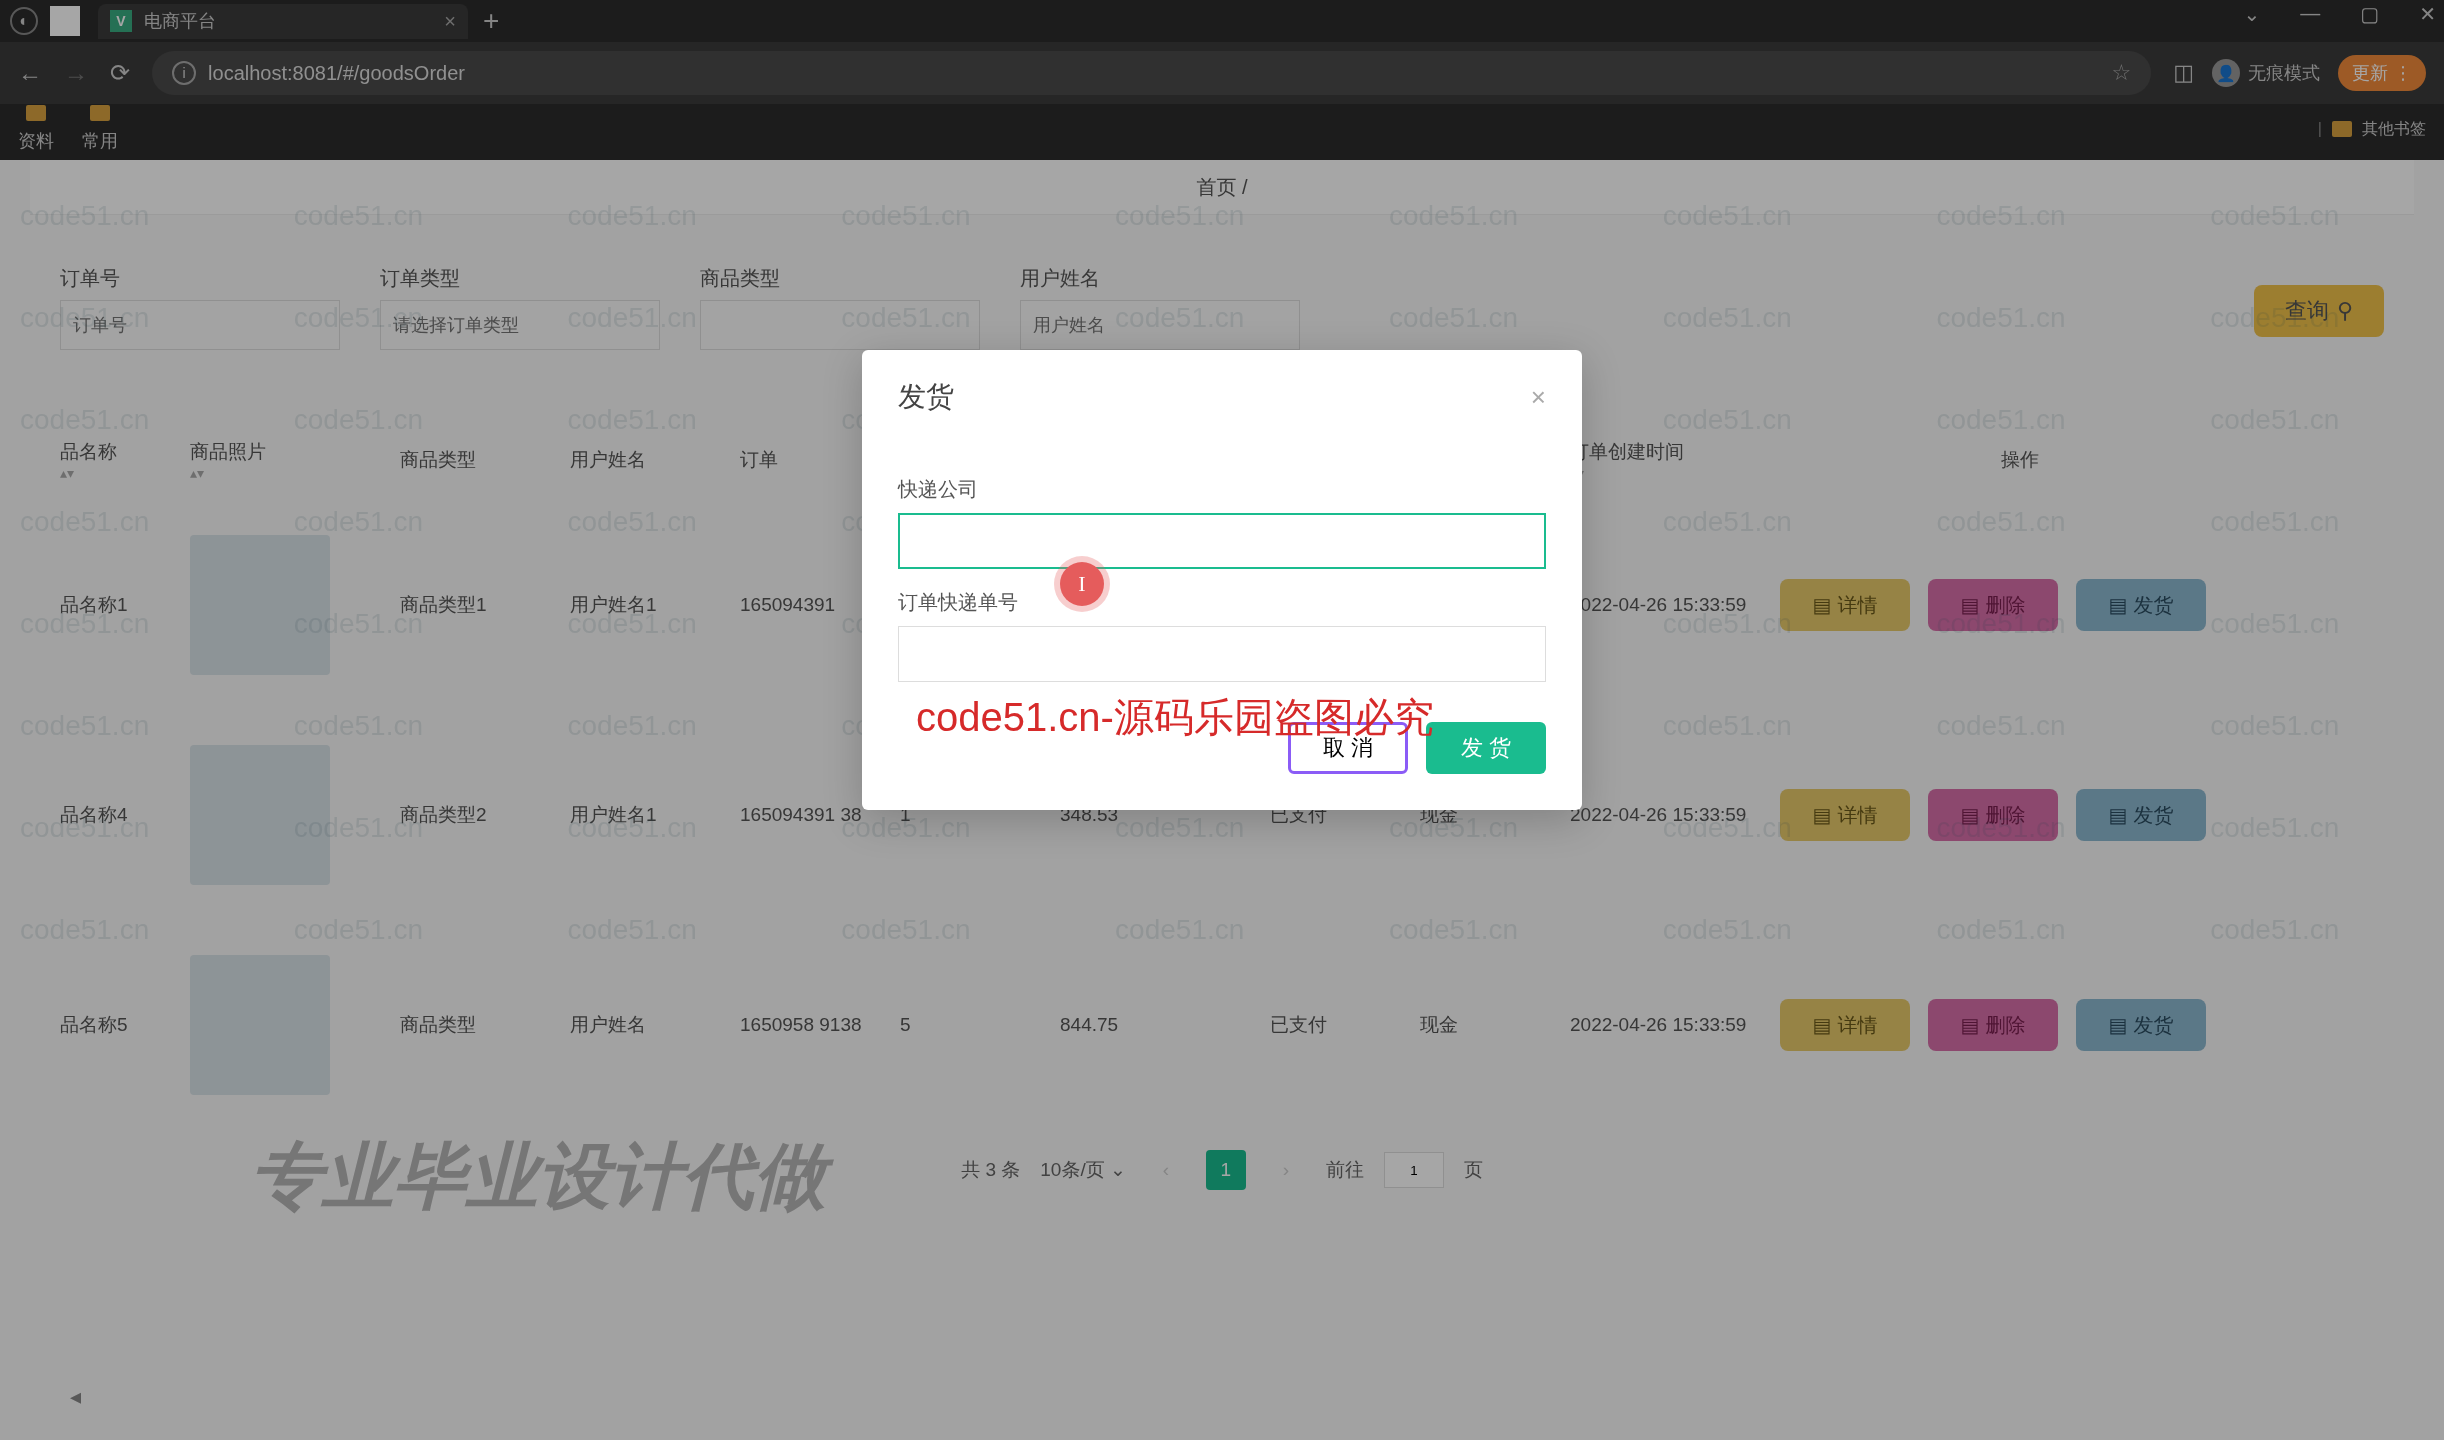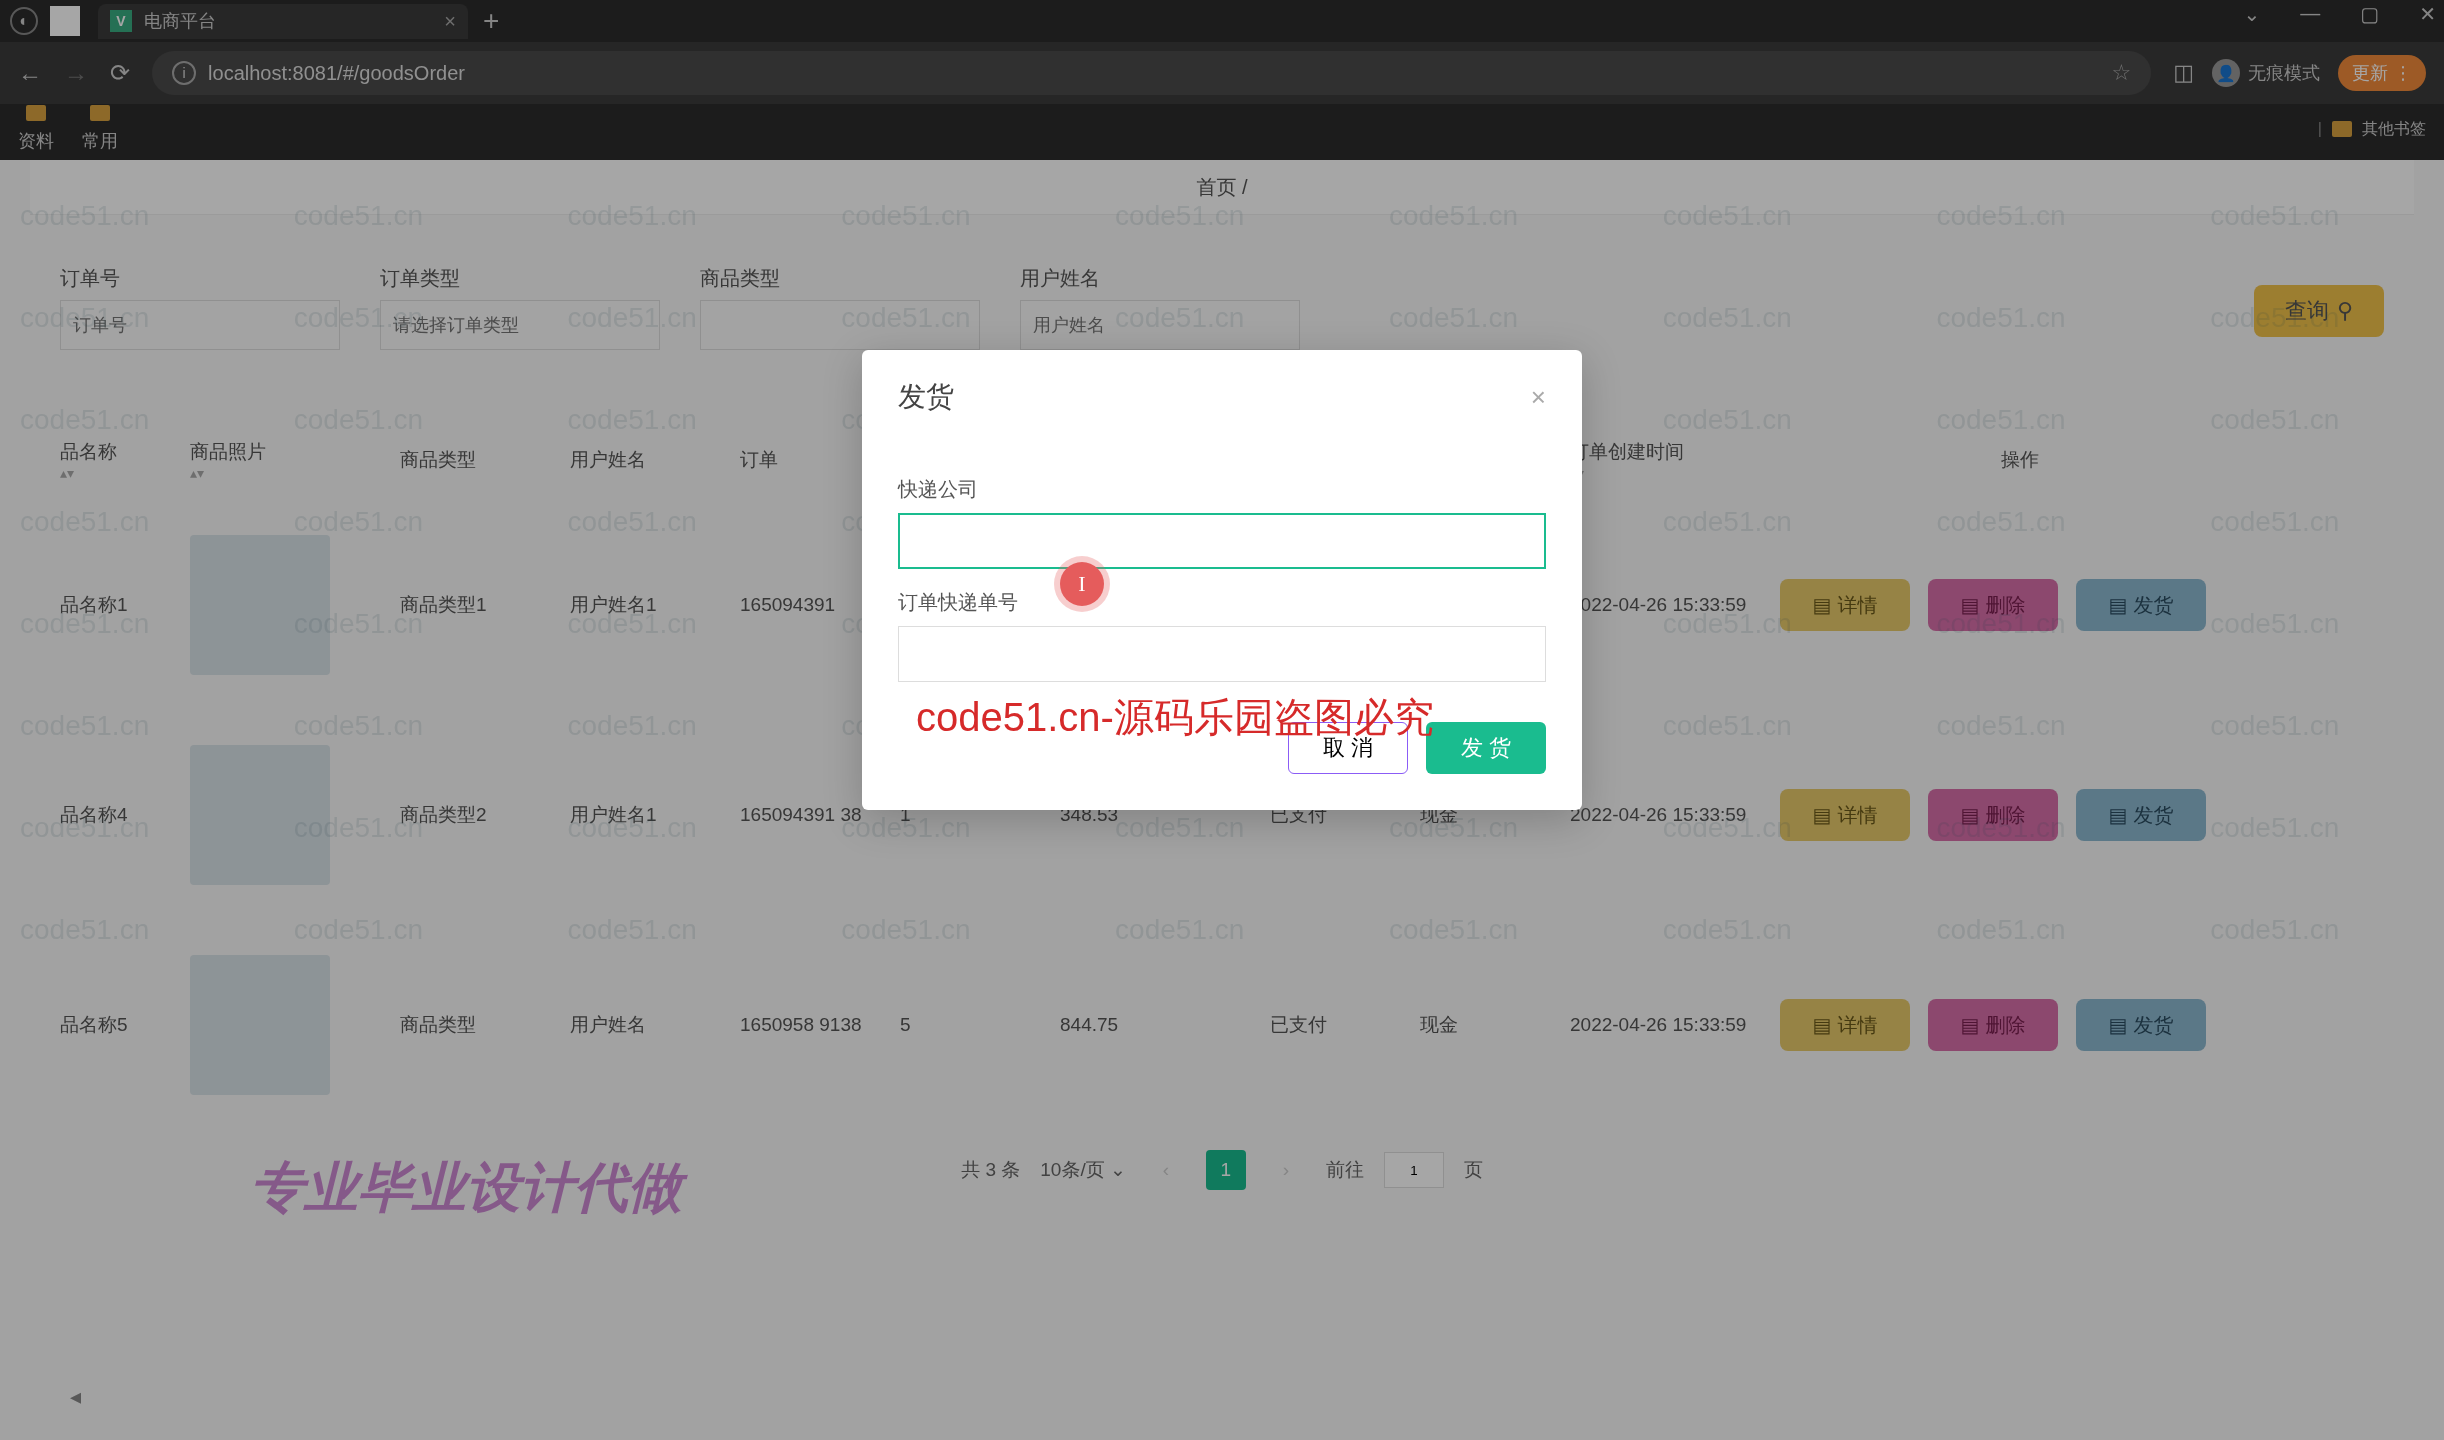--- a/index.html
+++ b/index.html
@@ -60,30 +60,30 @@
 .modal-overlay { position: absolute; inset: 0; background: rgba(0,0,0,0.35); display: flex; align-items: flex-start; justify-content: center; z-index: 500; }
 .modal { background: #fff; width: 720px; margin-top: 350px; border-radius: 6px; box-shadow: 0 10px 40px rgba(0,0,0,0.2); padding: 0; }
 .modal-head { display: flex; align-items: center; padding: 28px 36px 20px; }
 .modal-title { font-size: 28px; color: #444; }
 .modal-close { margin-left: auto; font-size: 26px; color: #aaa; cursor: pointer; }
 .modal-body { padding: 20px 36px 10px; }
 .modal-body .fld-label { font-size: 20px; color: #555; margin-bottom: 10px; margin-top: 20px; display: block; }
 .modal-body input { width: 100%; height: 56px; border: 2px solid #1abc8f; padding: 0 14px; font-size: 20px; outline: none; }
 .modal-body input.normal { border: 1px solid #ddd; }
 .modal-foot { display: flex; justify-content: flex-end; gap: 18px; padding: 30px 36px 36px; }
-.modal-foot button { height: 52px; width: 120px; border-radius: 6px; font-size: 22px; border: 1px solid #8b5cf6; background: #fff; }
+.modal-foot button { height: 52px; width: 120px; border-radius: 6px; font-size: 22px; border: 3px solid #8b5cf6; background: #fff; }
 .modal-foot .primary { background: #1abc8f; color: #fff; border: none; }
 
 .cursor-marker { position: absolute; top: 562px; left: 1060px; width: 44px; height: 44px; border-radius: 50%; background: #e55c5c; display: flex; align-items: center; justify-content: center; color: #fff; font-family: serif; font-size: 22px; z-index: 600; box-shadow: 0 0 0 6px rgba(229,92,92,0.3); }
 
 
 .watermark-layer { position: absolute; inset: 0; z-index: 300; pointer-events: none; overflow: hidden; border-radius: 30px; }
 .wm-grid { display: grid; grid-template-columns: repeat(9, 1fr); gap: 70px 60px; padding: 40px 20px; opacity: 0.12; font-size: 28px; color: #2a5a6a; font-weight: 500; }
 .wm-red { position: absolute; top: 690px; left: 916px; font-size: 40px; color: #d62a2a; font-weight: 500; z-index: 550; }
-.wm-bottom { position: absolute; bottom: 215px; left: 250px; font-size: 54px; color: #a21caf; font-style: italic; font-weight: bold; opacity: 0.5; }
+.wm-bottom { position: absolute; bottom: 215px; left: 250px; font-size: 72px; color: #737373; font-style: italic; font-weight: bold; opacity: 0.5; }
 
 </style>
 </head>
 <body>
 
 <div class="browser-chrome">
   <div class="tabbar">
     <div class="tab-sys-icon">◐</div>
     <div class="tab-blank"></div>
     <div class="tab">

